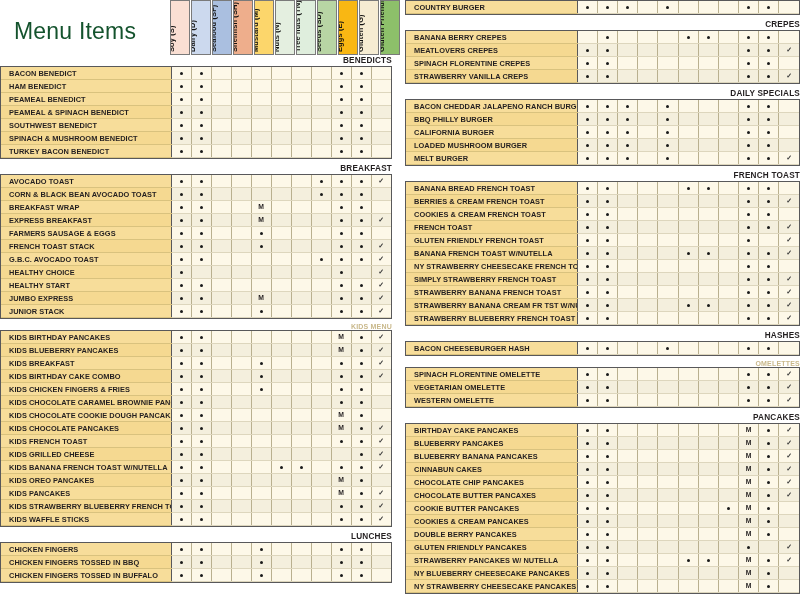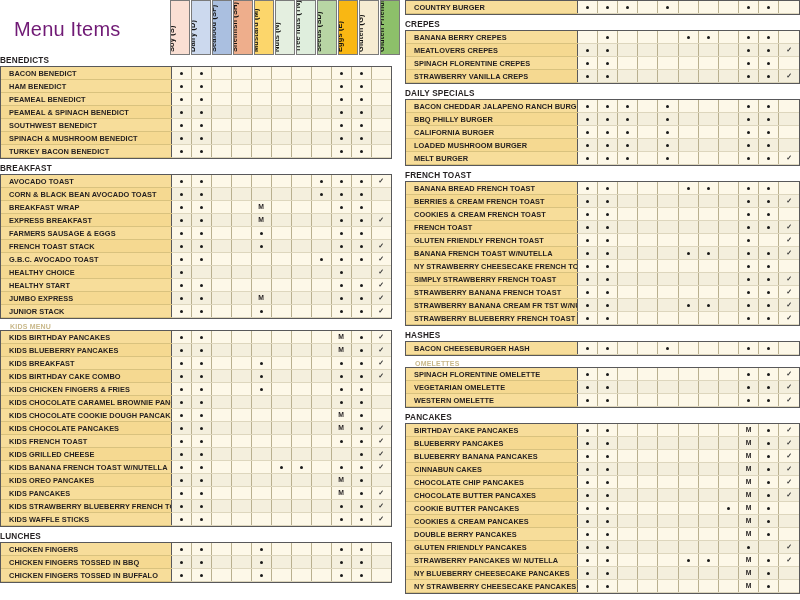--- a/index.html
+++ b/index.html
@@ -11,32 +11,32 @@
     color:#111;
     -webkit-font-smoothing:antialiased;
   }
   #sheet{position:relative;width:800px;height:600px;}
 
   
   .panel{position:absolute;top:0;}
   .panel.left{left:0;width:392px;}
   .panel.right{left:405px;width:395px;}
 
-  table.mx{border-collapse:collapse;table-layout:fixed;width:100%;}
+  table.mx{border-collapse:collapse;table-layout:fixed;width:100%;text-align:right;}
   table.mx td{padding:0;margin:0;}
 
   
   col.cname{width:170px;}
   col.callg{width:20px;}
 
   
   .headwrap{position:relative;height:55px;}
   .title{
     position:absolute;left:14px;top:18px;
-    font-size:20px;font-weight:400;color:#701a75;
+    font-size:23px;font-weight:400;color:#14532d;
     letter-spacing:.2px;
   }
   .hdrcols{
     position:absolute;left:170px;top:0;height:55px;
     display:flex;
   }
   .hcol{
     width:20px;height:55px;margin-right:1px;
     border:1px solid #7a7a7a;
     box-sizing:border-box;

